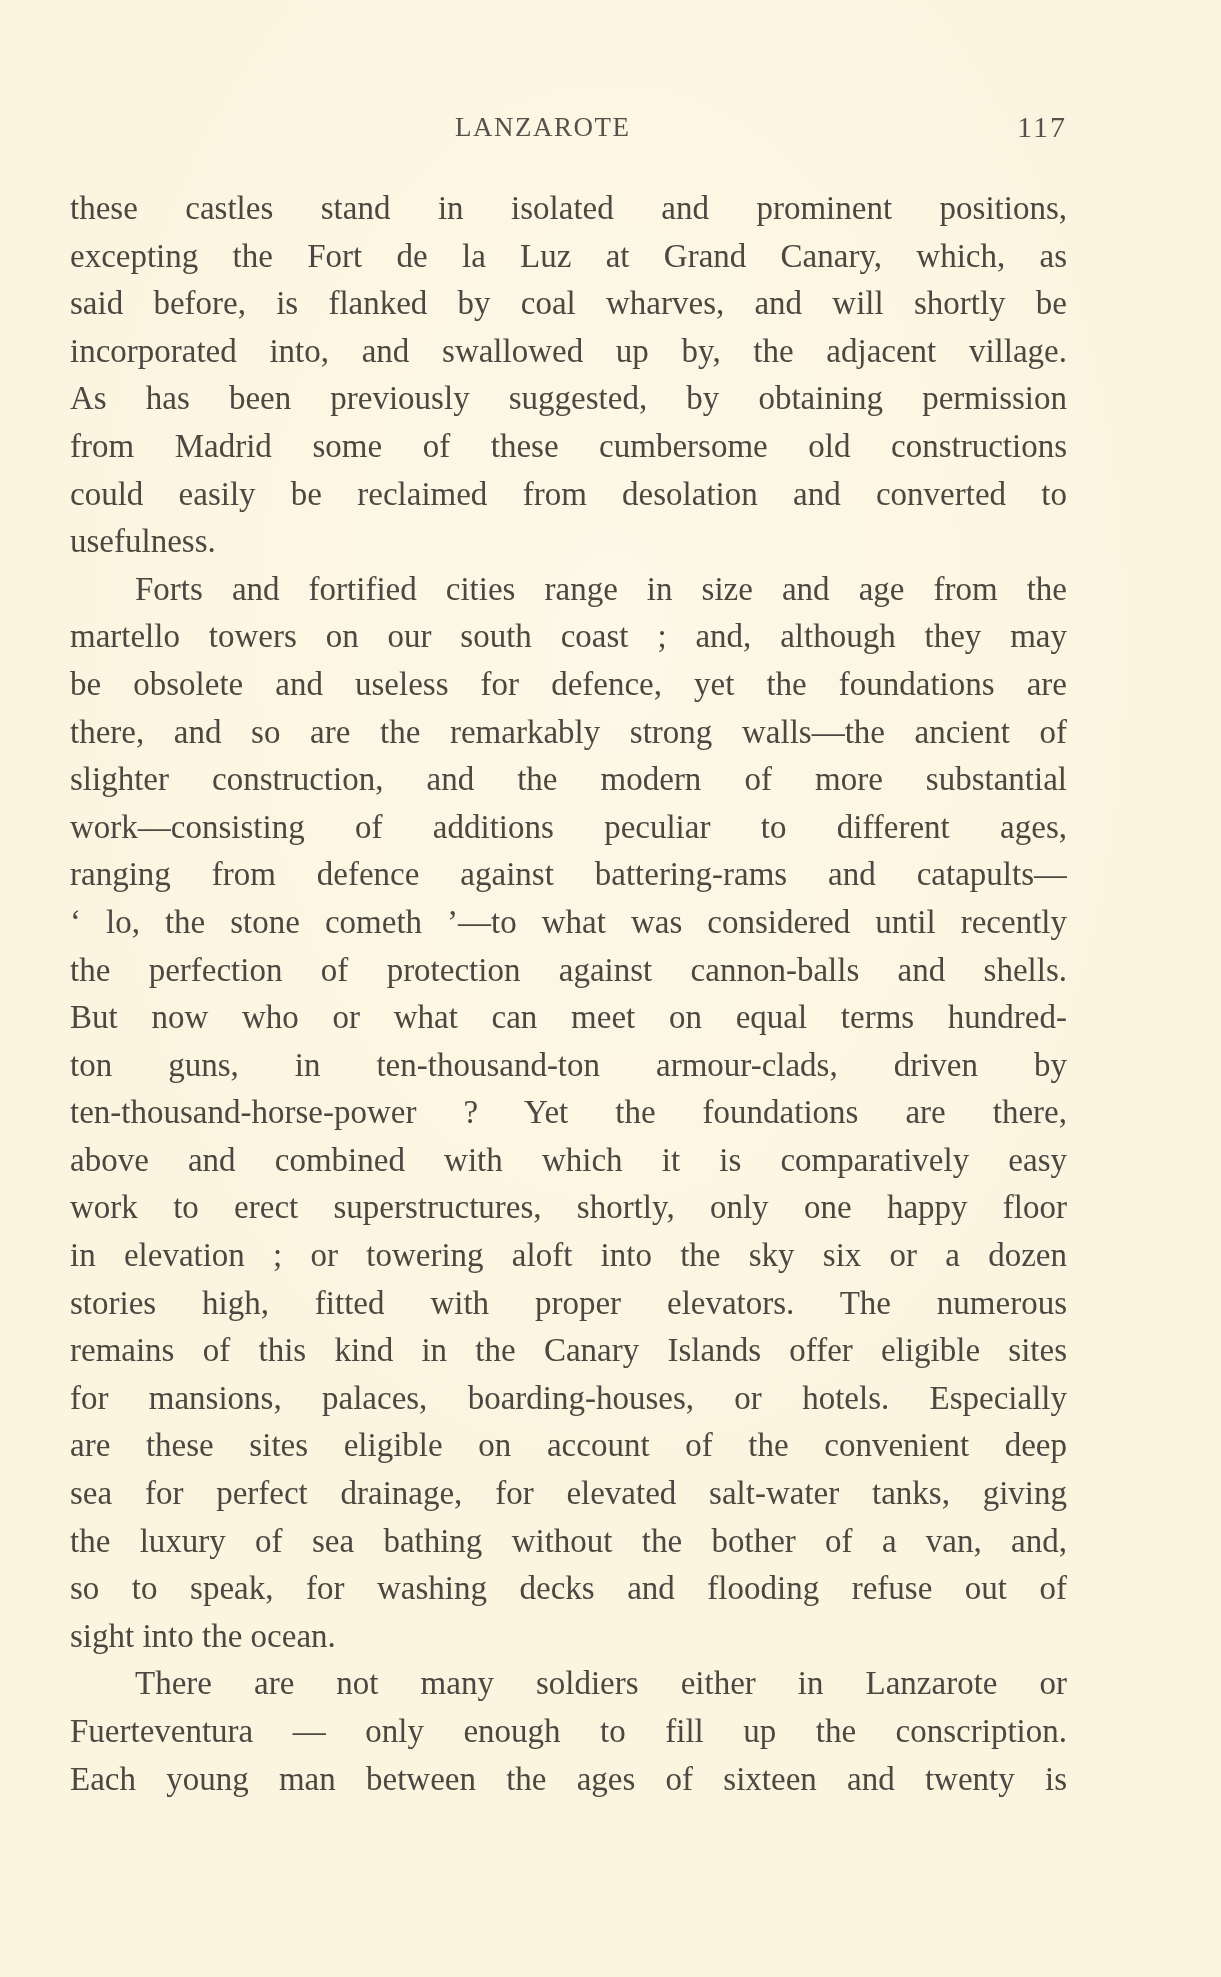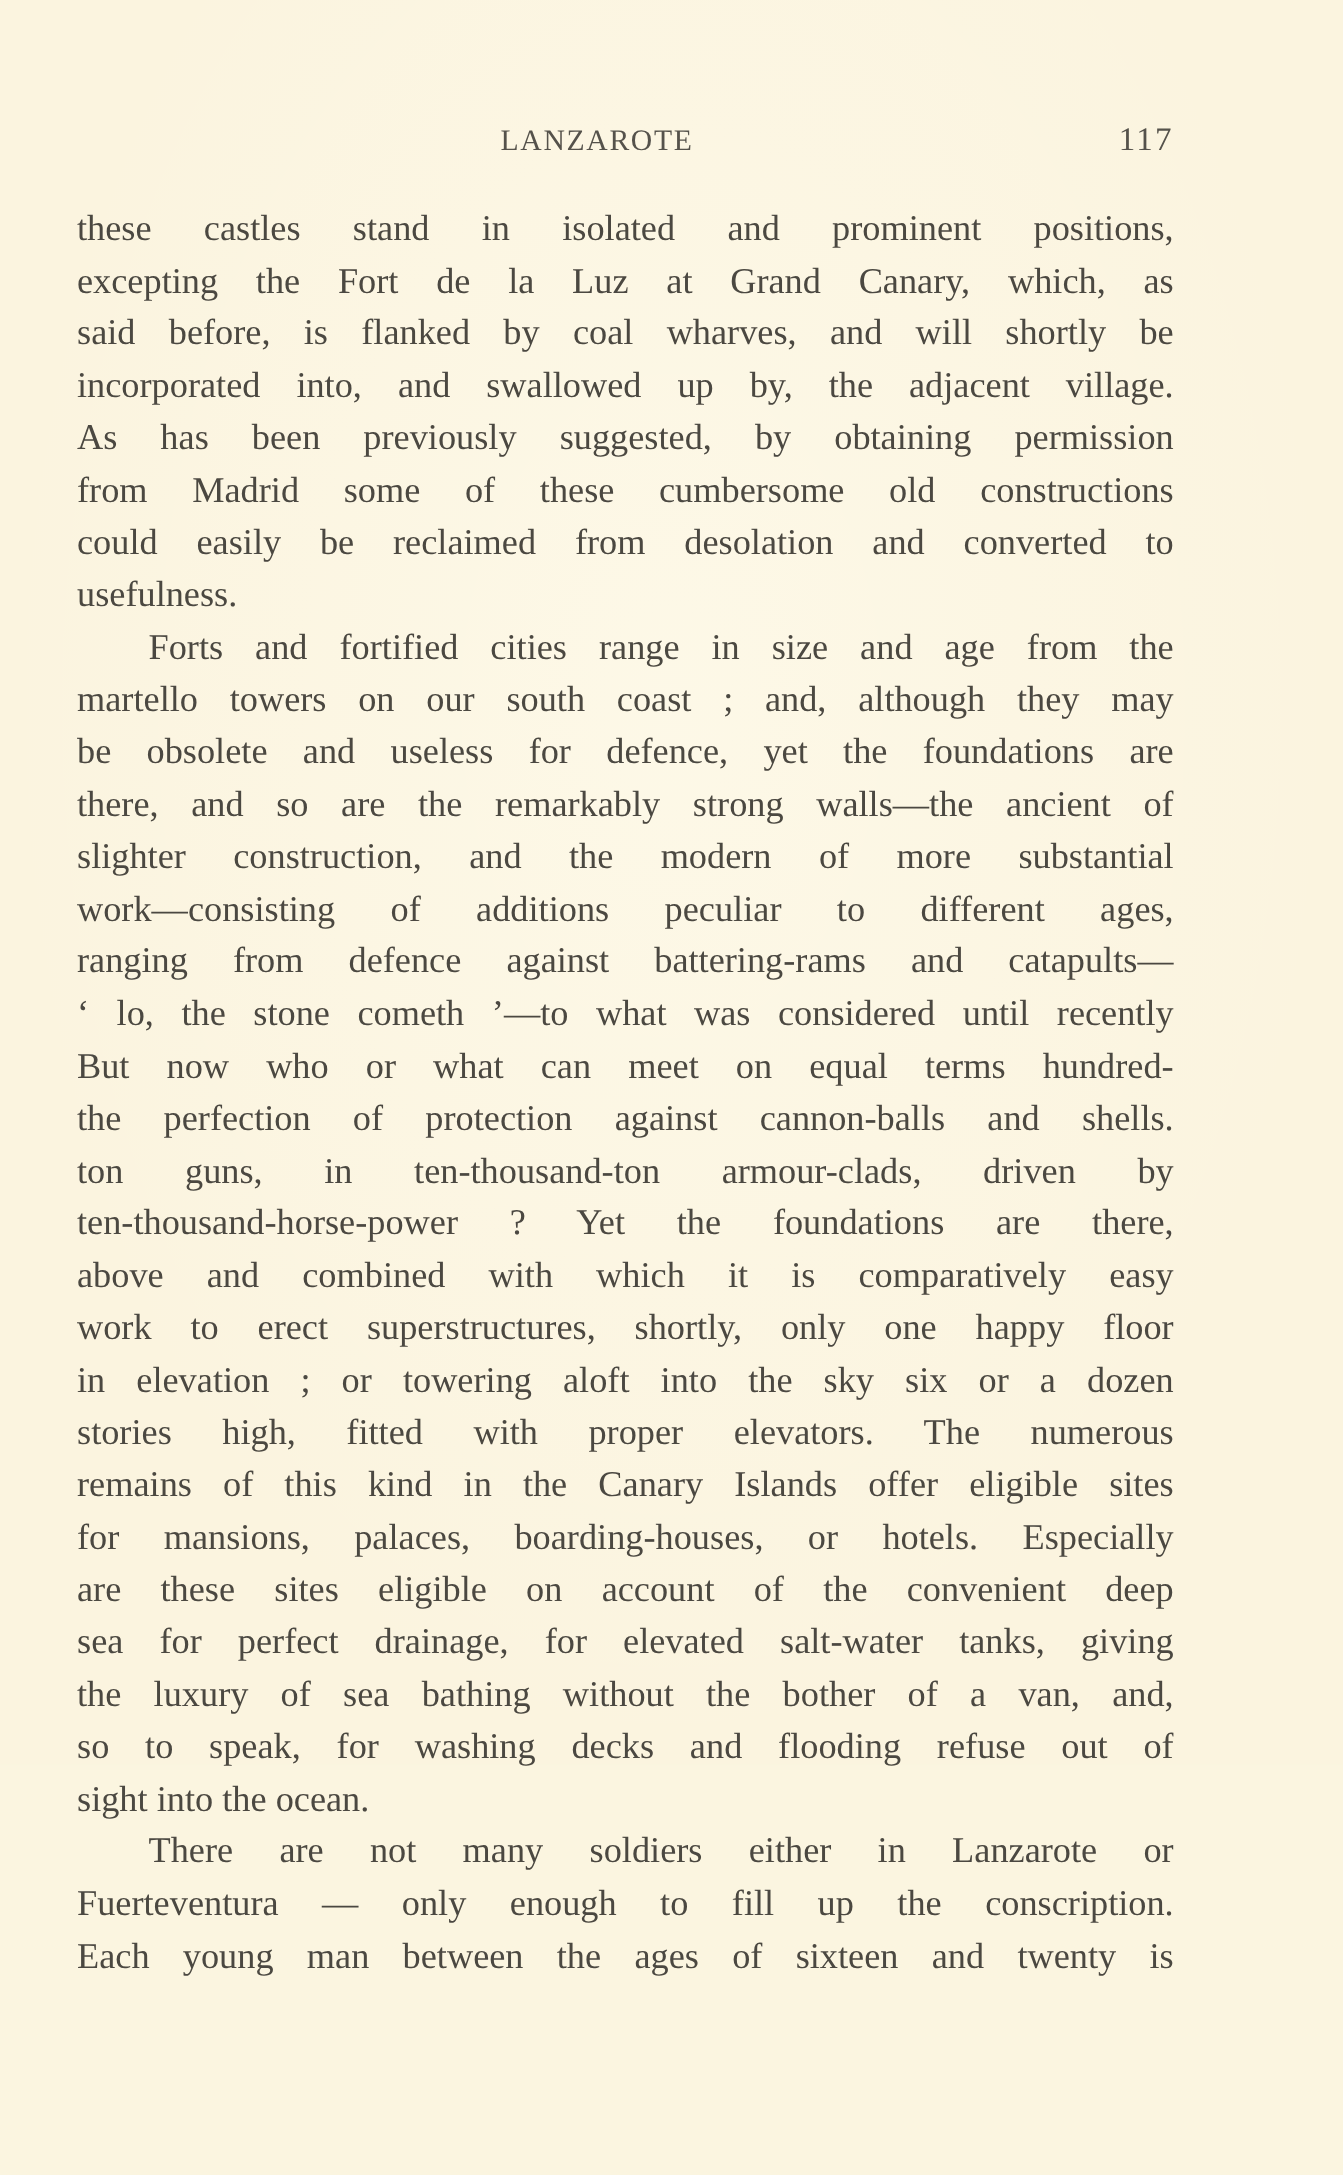--- a/index.html
+++ b/index.html
@@ -98,22 +98,22 @@
 
     <div class="paragraph">
       <span class="line indent">Forts and fortified cities range in size and age from the</span>
       <span class="line">martello towers on our south coast ; and, although they may</span>
       <span class="line">be obsolete and useless for defence, yet the foundations are</span>
       <span class="line">there, and so are the remarkably strong walls—the ancient of</span>
       <span class="line">slighter construction, and the modern of more substantial</span>
       <span class="line">work—consisting of additions peculiar to different ages,</span>
       <span class="line">ranging from defence against battering-rams and catapults—</span>
       <span class="line">‘ lo, the stone cometh ’—to what was considered until recently</span>
+      <span class="line">the perfection of protection against cannon-balls and shells.</span>
       <span class="line">But now who or what can meet on equal terms hundred-</span>
-      <span class="line">the perfection of protection against cannon-balls and shells.</span>
       <span class="line">ton guns, in ten-thousand-ton armour-clads, driven by</span>
       <span class="line">ten-thousand-horse-power ? Yet the foundations are there,</span>
       <span class="line">above and combined with which it is comparatively easy</span>
       <span class="line">work to erect superstructures, shortly, only one happy floor</span>
       <span class="line">in elevation ; or towering aloft into the sky six or a dozen</span>
       <span class="line">stories high, fitted with proper elevators. The numerous</span>
       <span class="line">remains of this kind in the Canary Islands offer eligible sites</span>
       <span class="line">for mansions, palaces, boarding-houses, or hotels. Especially</span>
       <span class="line">are these sites eligible on account of the convenient deep</span>
       <span class="line">sea for perfect drainage, for elevated salt-water tanks, giving</span>

